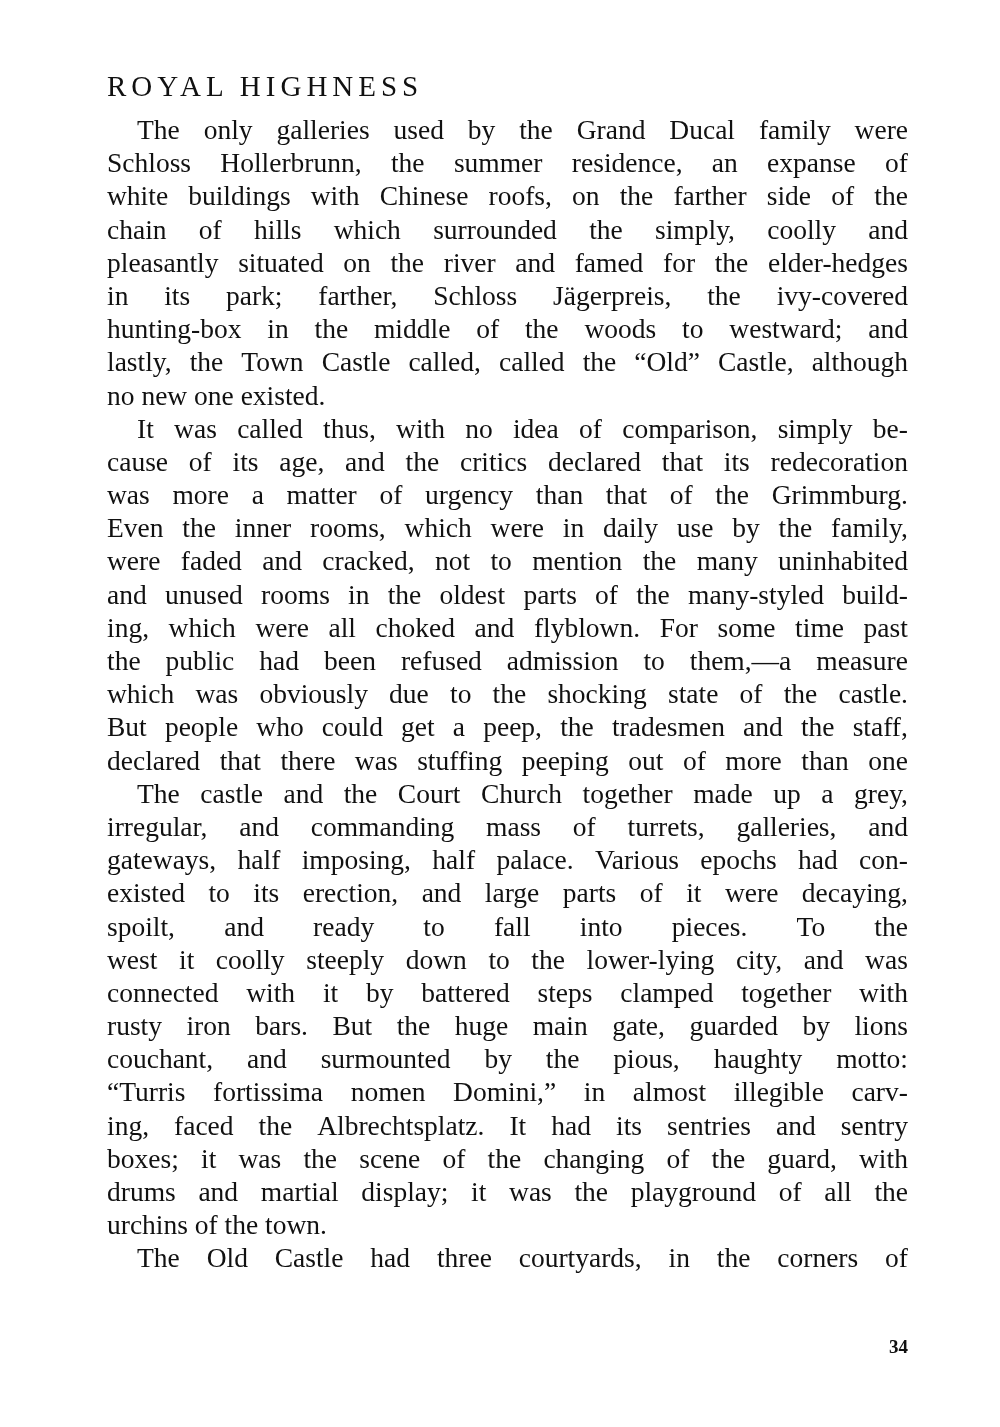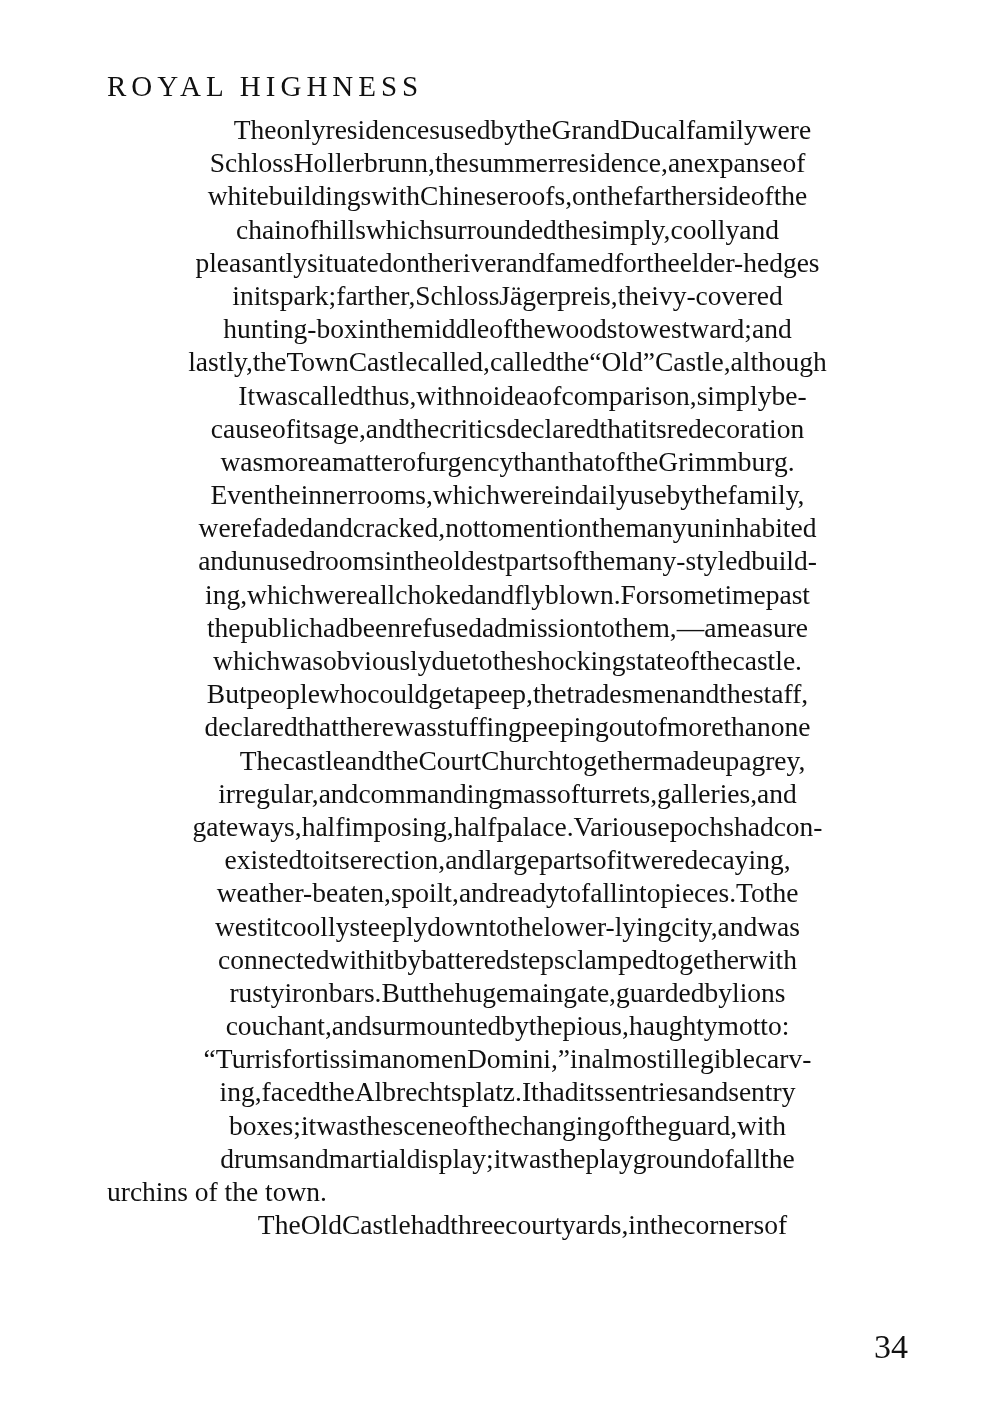--- a/index.html
+++ b/index.html
@@ -40,45 +40,45 @@
       height: 33.2px;
       line-height: 33.2px;
       font-size: 27.5px;
       text-align: justify;
       text-align-last: justify;
       white-space: nowrap;
       overflow: visible;
     }
     .line.justify {
       display: flex;
-      justify-content: center;
+      justify-content: space-between;
     }
     .line.indent { padding-left: 30px; }
     .line span.w { display: inline-block; }
     .folio {
       position: absolute;
       right: 92px;
       top: 1330px;
-      font-size: 34px;
+      font-size: 19px;
       line-height: 33px;
-      font-weight: normal;
+      font-weight: bold;
       margin-left: 20px;
     }
   </style>
 </head>
 <body>
 
 <div class="page">
   <div class="running-head">ROYAL HIGHNESS</div>
   <div class="text-block" id="text-block">
       <div>
         <div class="line indent justify">
           <span class="w">The</span>
           <span class="w">only</span>
-          <span class="w">residences</span>
+          <span class="w">galleries</span>
           <span class="w">used</span>
           <span class="w">by</span>
           <span class="w">the</span>
           <span class="w">Grand</span>
           <span class="w">Ducal</span>
           <span class="w">family</span>
           <span class="w">were</span>
         </div>
         <div class="line justify">
           <span class="w">Schloss</span>
@@ -153,20 +153,21 @@
           <span class="w">the</span>
           <span class="w">Town</span>
           <span class="w">Castle</span>
           <span class="w">called,</span>
           <span class="w">called</span>
           <span class="w">the</span>
           <span class="w">“Old”</span>
           <span class="w">Castle,</span>
           <span class="w">although</span>
         </div>
+        <div class="line" style="text-align-last: left; text-align: left;">no new one existed.</div>
       </div>
       <div>
         <div class="line indent justify">
           <span class="w">It</span>
           <span class="w">was</span>
           <span class="w">called</span>
           <span class="w">thus,</span>
           <span class="w">with</span>
           <span class="w">no</span>
           <span class="w">idea</span>
@@ -347,21 +348,20 @@
           <span class="w">erection,</span>
           <span class="w">and</span>
           <span class="w">large</span>
           <span class="w">parts</span>
           <span class="w">of</span>
           <span class="w">it</span>
           <span class="w">were</span>
           <span class="w">decaying,</span>
         </div>
         <div class="line justify">
-          <span class="w">weather-beaten,</span>
           <span class="w">spoilt,</span>
           <span class="w">and</span>
           <span class="w">ready</span>
           <span class="w">to</span>
           <span class="w">fall</span>
           <span class="w">into</span>
           <span class="w">pieces.</span>
           <span class="w">To</span>
           <span class="w">the</span>
         </div>

